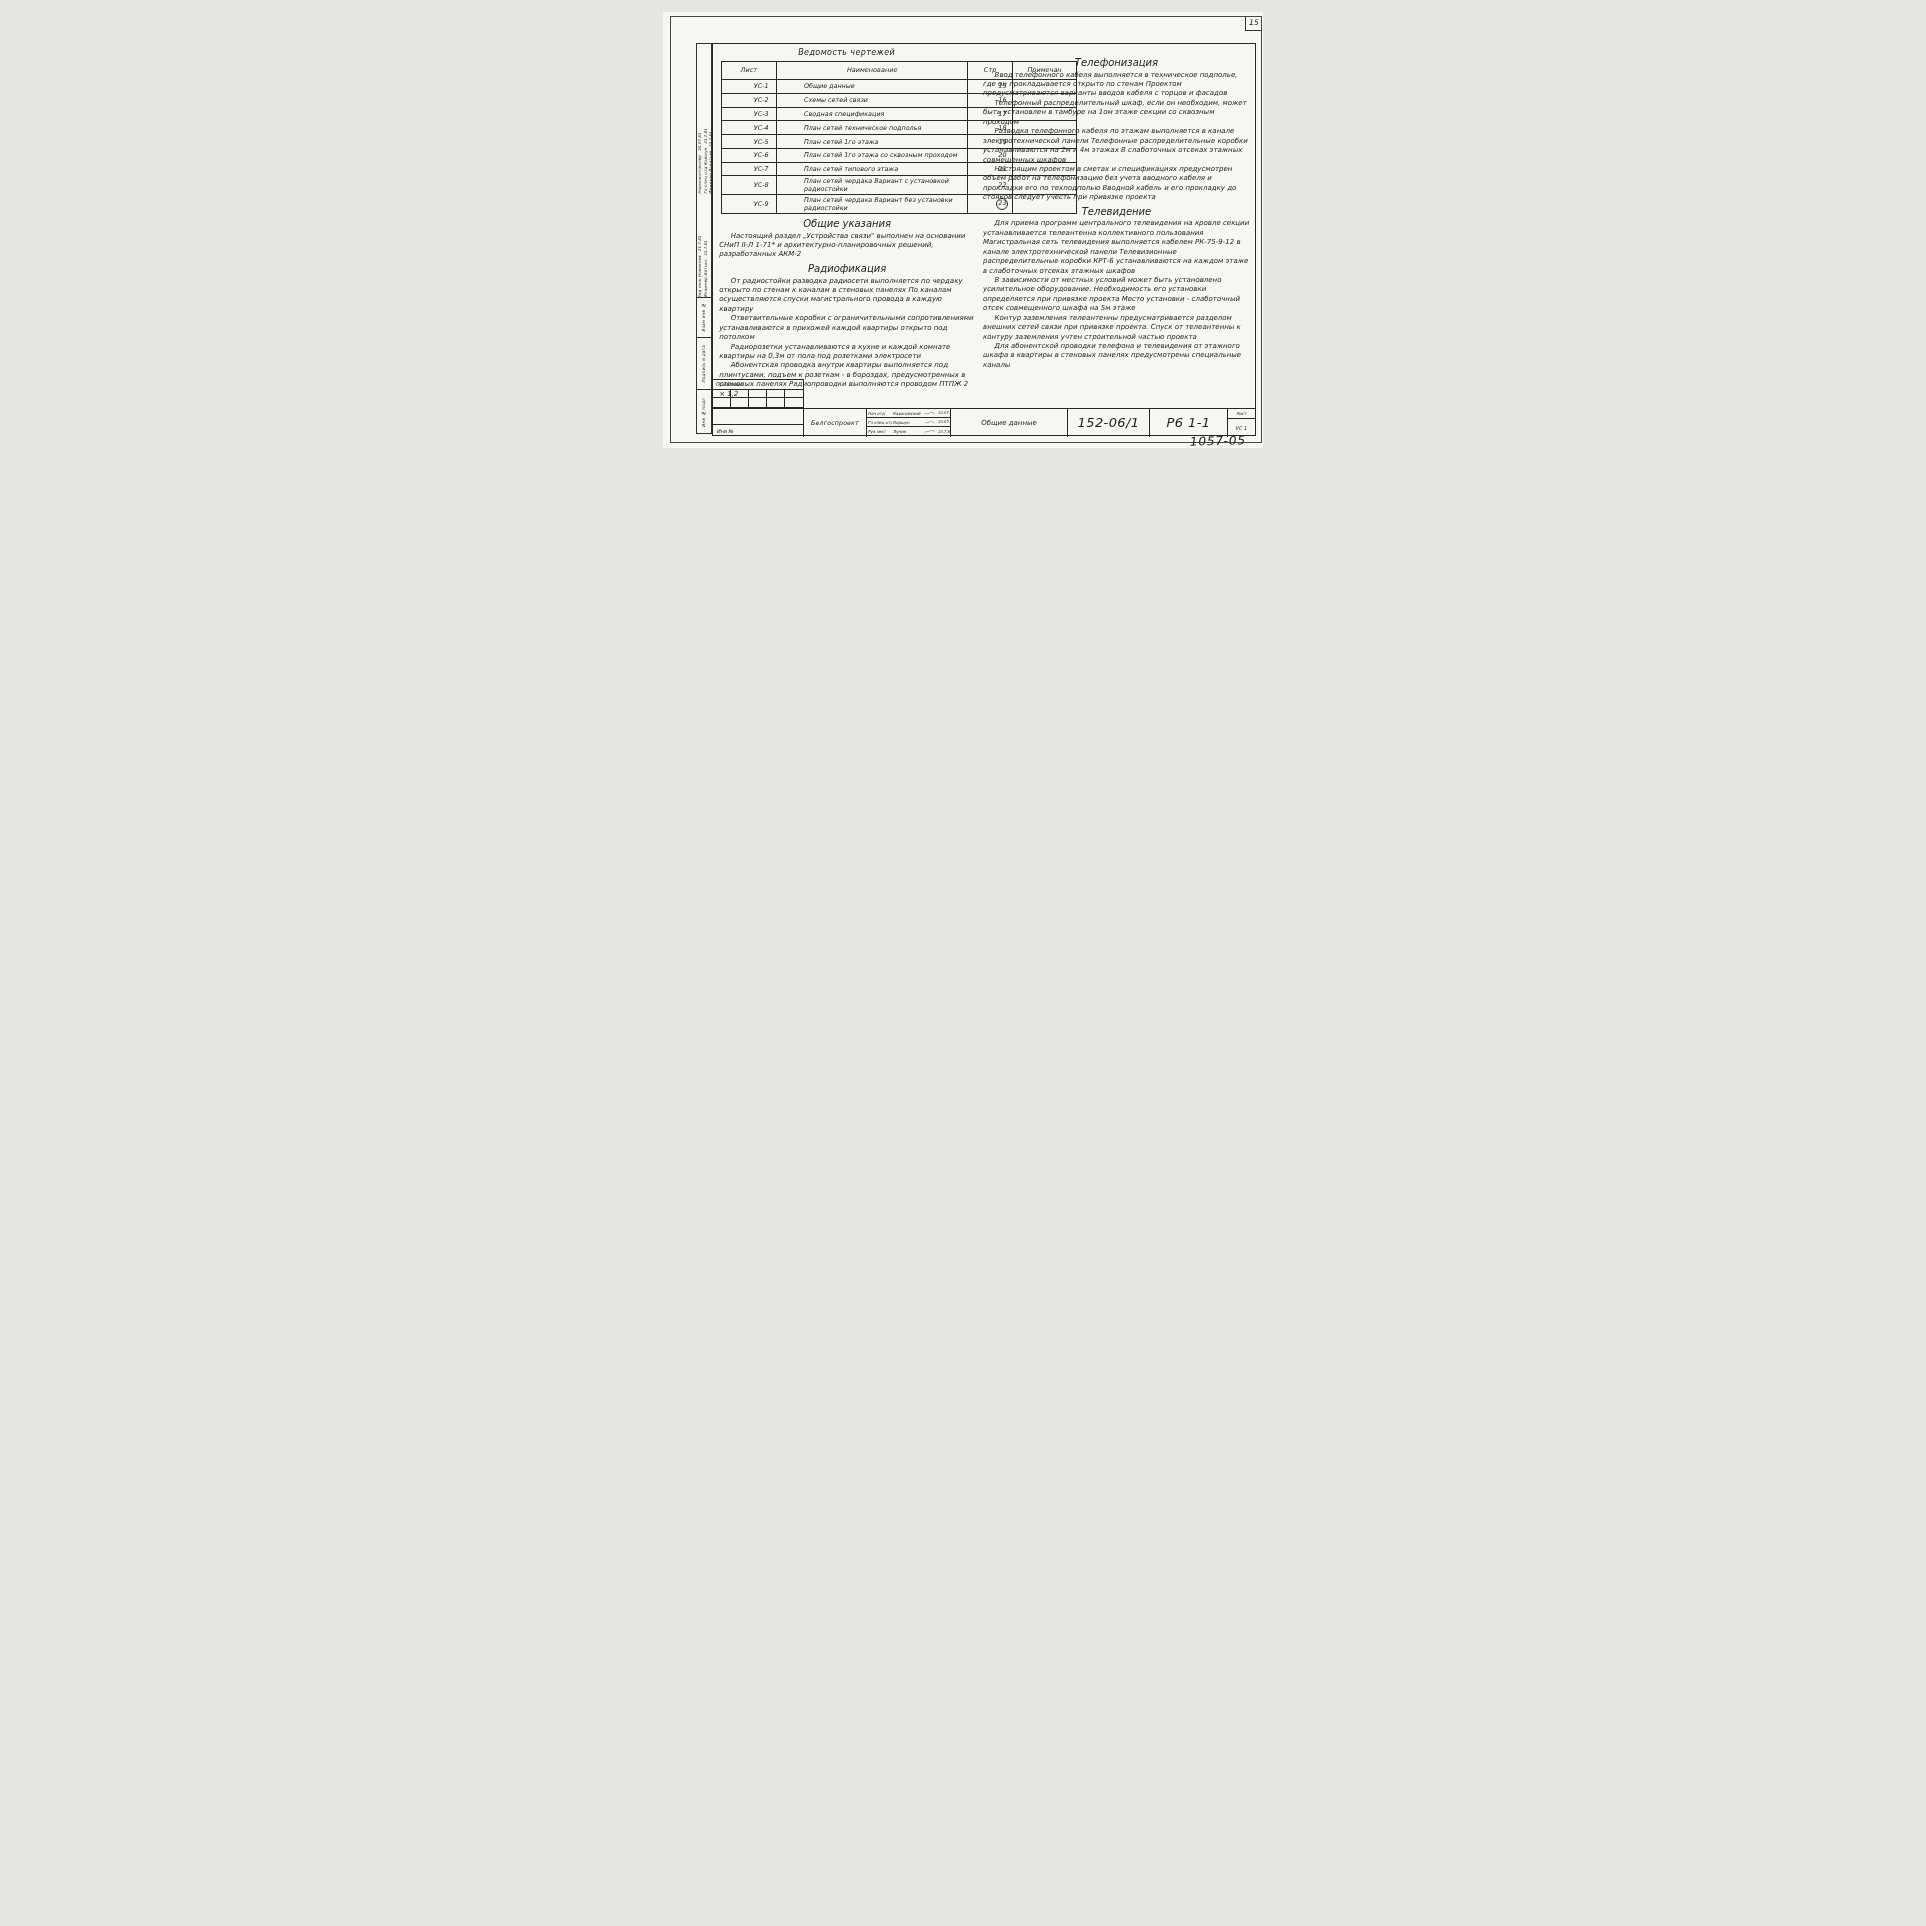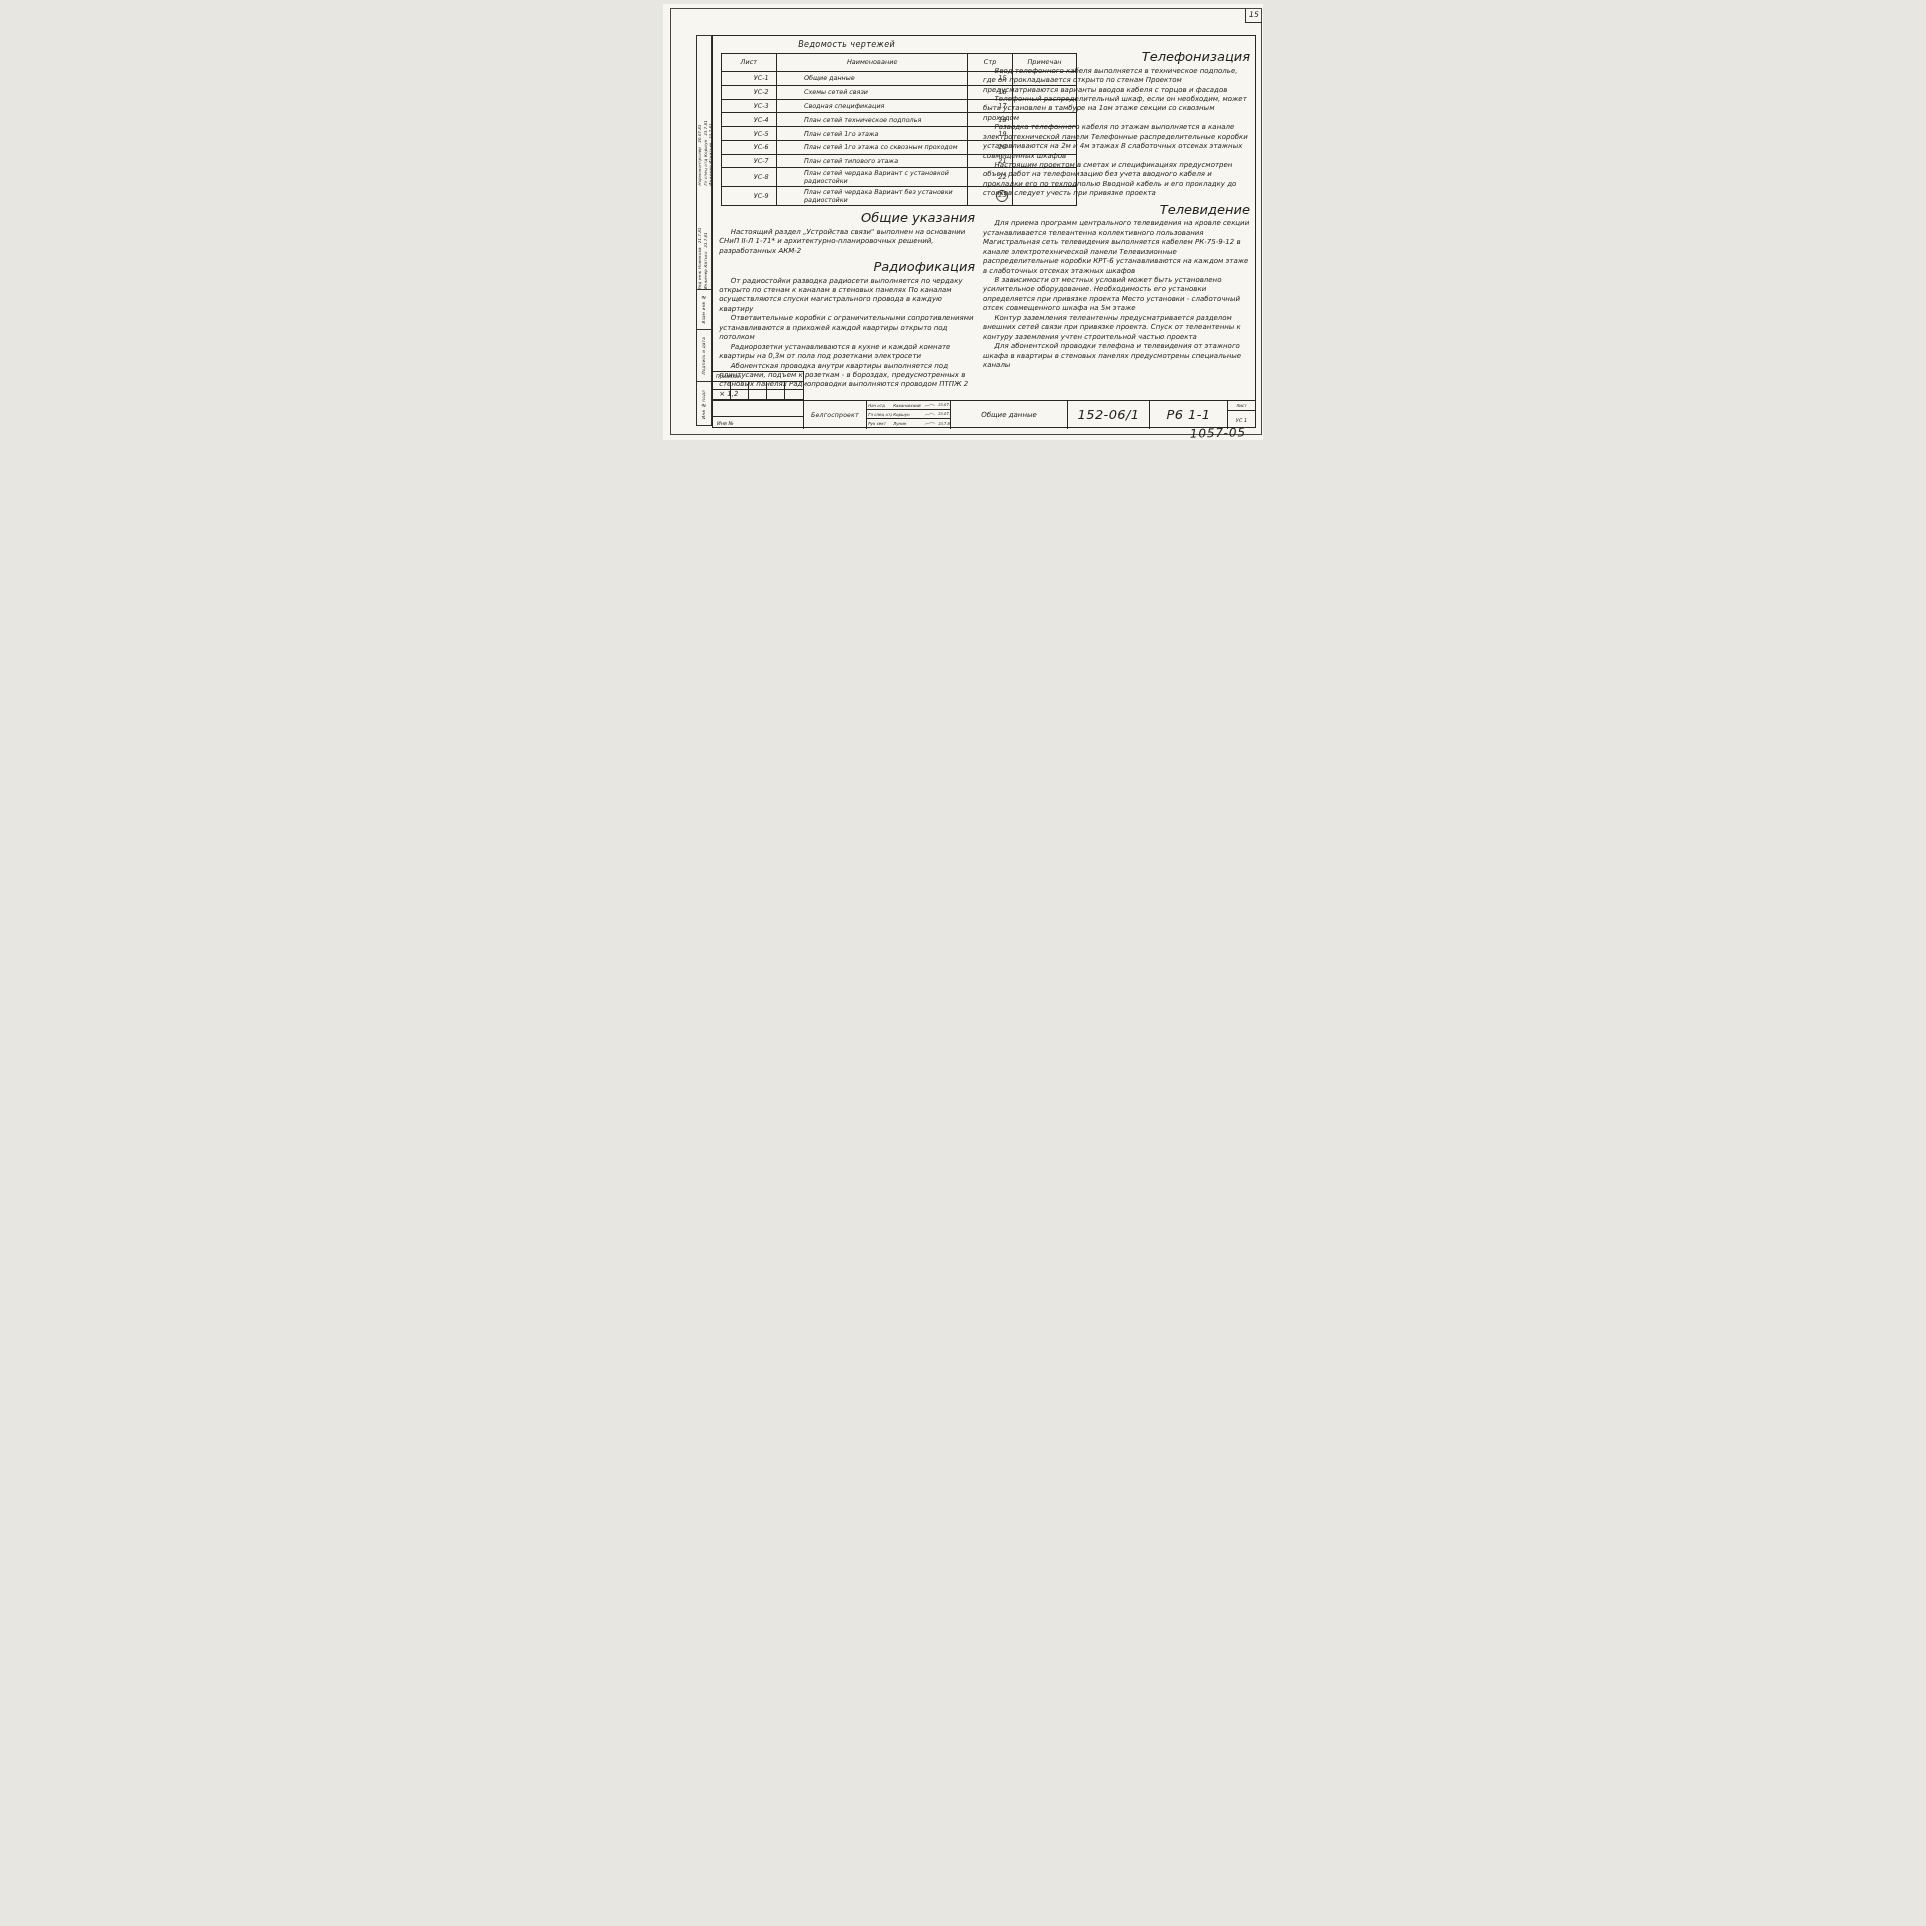--- a/index.html
+++ b/index.html
@@ -1,17 +1,17 @@
 <!DOCTYPE html>
 <html style="font-size:6.2px"><head>
 <meta charset="utf-8">
 <style>
   html,body{margin:0;padding:0;background:#e8e6e0;}
   .scan{
-    position:relative; width:600px; height:436px; margin:4px auto;
+    position:relative; width:600px; height:436px; margin:12px auto;
     background:#f7f6f1; overflow:hidden;
     font-family:"DejaVu Sans",sans-serif; font-style:italic; color:#24211b;
   }
   .outer-border{position:absolute; left:6.5px; top:3.5px; right:1.5px; bottom:4.6px;
     border:0.6px solid #4a463f; pointer-events:none;}
   .corner-box{position:absolute; left:582px; top:3.5px; width:16px; height:14px;
     border-left:0.6px solid #35322c; border-bottom:0.6px solid #35322c;
     display:flex; align-items:center; justify-content:center; font-size:7.7px;}
   
   .margin-strip{position:absolute; left:33px; top:31px; width:16px; height:391px;
@@ -40,21 +40,21 @@
   .dl-table td{height:11.2px;padding-left:27px;}
   .c-sheet{text-align:center; width:25px;}
   .c-name{width:161px; text-align:left;}
   .c-page{text-align:center; width:14.3px;}
   .c-note{width:34px;}
   .circle{display:inline-block; border:0.6px solid #2b2823; border-radius:50%;
     width:10px; height:10px; line-height:9.6px; text-align:center;}
   .text-col{position:absolute; font-size:7px; line-height:1.35;}
   .left-text{left:6.2px; top:171px; width:256px;}
   .right-text{left:270px; top:10px; width:267px;}
-  .sec-title{text-align:right; font-size:13px; margin:2.3px 0 0.8px;}
+  .sec-title{text-align:center; font-size:10px; margin:2.3px 0 0.8px;}
   .text-col p{margin:0; text-indent:11.6px;}
   
   .privyazan{position:absolute; left:0; top:335px; width:91px; height:28.5px;
     border:0.7px solid #2b2823; border-left:none; box-sizing:border-box;}
   .pv-label{height:9.6px; border-bottom:0.6px solid #2b2823; display:flex;
     align-items:center; padding-left:3.1px; font-size:5px; box-sizing:border-box;}
   .pv-grid{display:grid; grid-template-columns:repeat(5,1fr); height:17.7px;
     grid-template-rows:1fr 1fr;}
   .pv-cell{border-right:0.5px solid #2b2823; border-bottom:0.5px solid #2b2823;}
   .pv-cell:nth-child(5n){border-right:none;}

